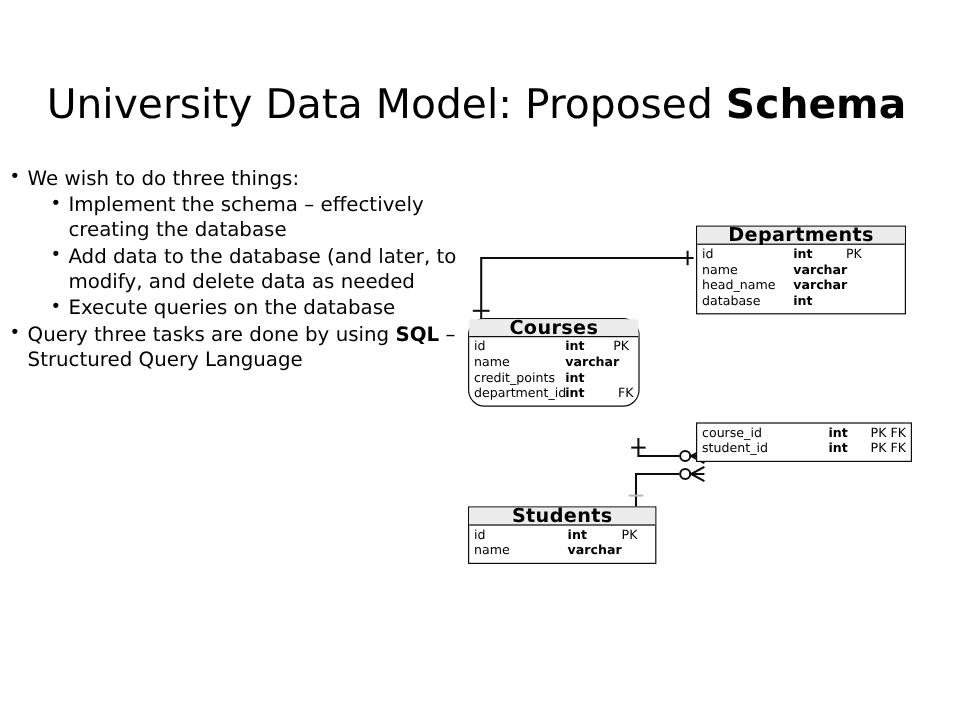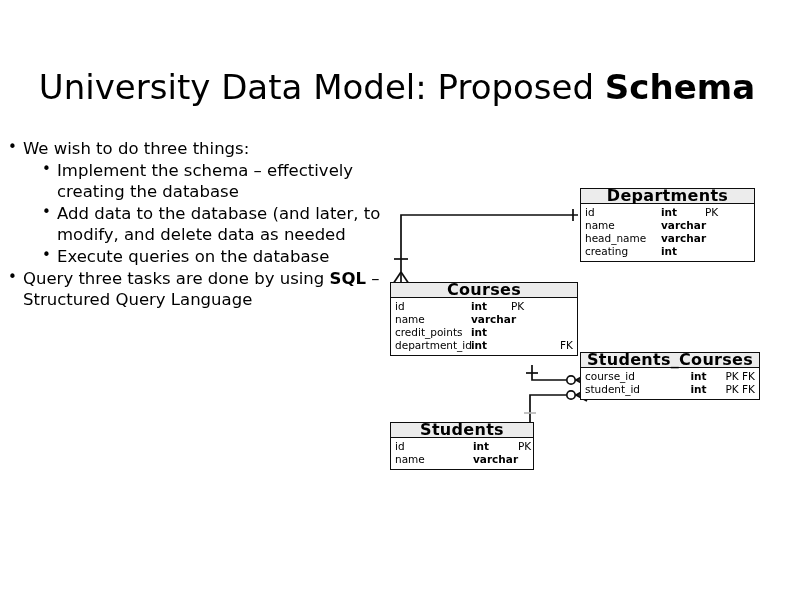--- a/index.html
+++ b/index.html
@@ -229,28 +229,28 @@
         <span class="attr-name">name</span>
         <span class="attr-type">varchar</span>
         <span class="attr-key"></span>
       </div>
       <div class="attr-row">
         <span class="attr-name">head_name</span>
         <span class="attr-type">varchar</span>
         <span class="attr-key"></span>
       </div>
       <div class="attr-row">
-        <span class="attr-name">creating</span>
+        <span class="attr-name">database</span>
         <span class="attr-type">int</span>
         <span class="attr-key"></span>
       </div>
     </div>
   </div>
 
-  <div class="entity tbl-courses" style="left:10px; top:102px; width:188px;">
+  <div class="entity tbl-courses" style="left:10px; top:85px; width:143px;border-radius:14px;">
     <div class="entity-title">Courses</div>
     <div class="entity-body">
       <div class="attr-row">
         <span class="attr-name">id</span>
         <span class="attr-type">int</span>
         <span class="attr-key">PK</span>
       </div>
       <div class="attr-row">
         <span class="attr-name">name</span>
         <span class="attr-type">varchar</span>
@@ -264,36 +264,35 @@
       <div class="attr-row">
         <span class="attr-name">department_id</span>
         <span class="attr-type">int</span>
         <span class="spacer"></span>
         <span class="attr-key">FK</span>
       </div>
     </div>
   </div>
 
   <div class="entity tbl-sc" style="left:200px; top:172px; width:180px;">
-    <div class="entity-title">Students_Courses</div>
     <div class="entity-body">
       <div class="attr-row">
         <span class="attr-name">course_id</span>
         <span class="attr-type">int</span>
         <span class="attr-key">PK FK</span>
       </div>
       <div class="attr-row">
         <span class="attr-name">student_id</span>
         <span class="attr-type">int</span>
         <span class="attr-key">PK FK</span>
       </div>
     </div>
   </div>
 
-  <div class="entity tbl-students" style="left:10px; top:242px; width:144px;">
+  <div class="entity tbl-students" style="left:10px; top:242px; width:157px;">
     <div class="entity-title">Students</div>
     <div class="entity-body">
       <div class="attr-row">
         <span class="attr-name">id</span>
         <span class="attr-type">int</span>
         <span class="attr-key">PK</span>
       </div>
       <div class="attr-row">
         <span class="attr-name">name</span>
         <span class="attr-type">varchar</span>

